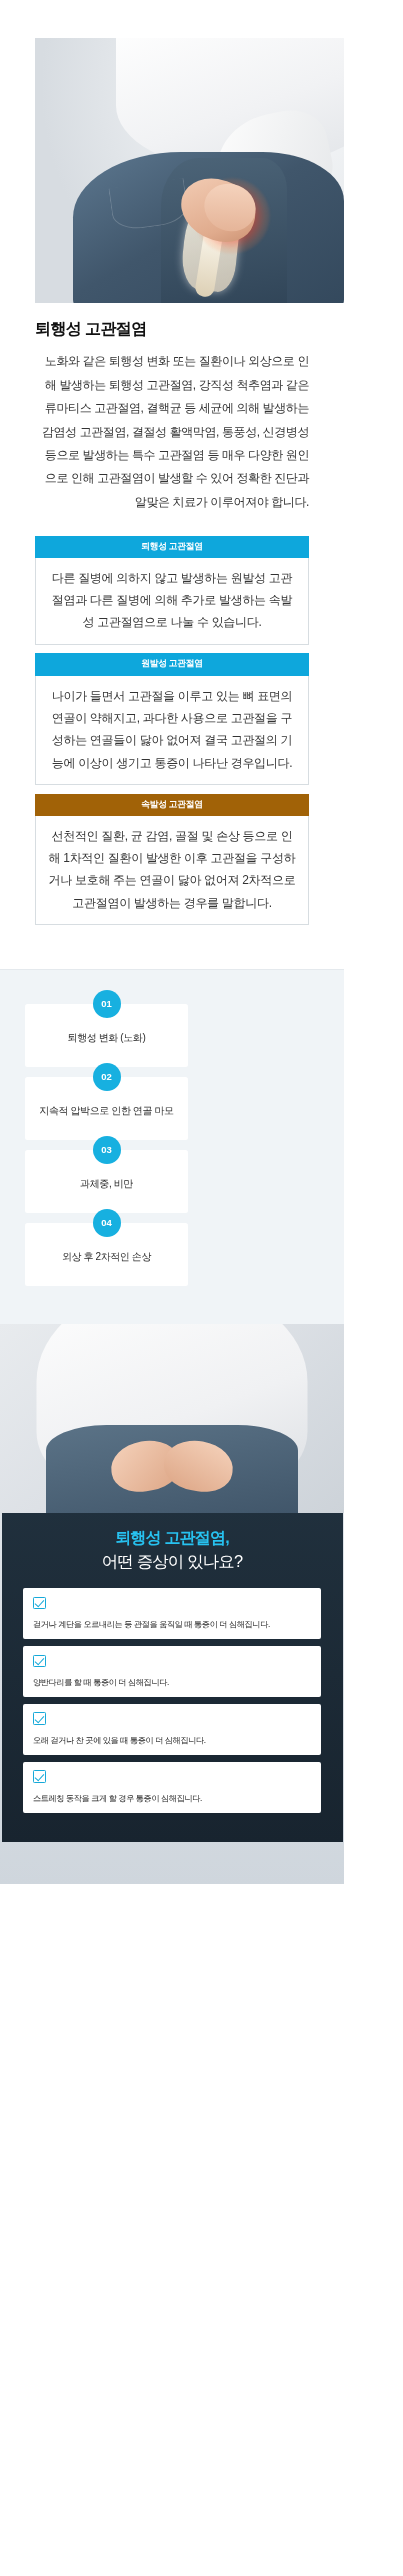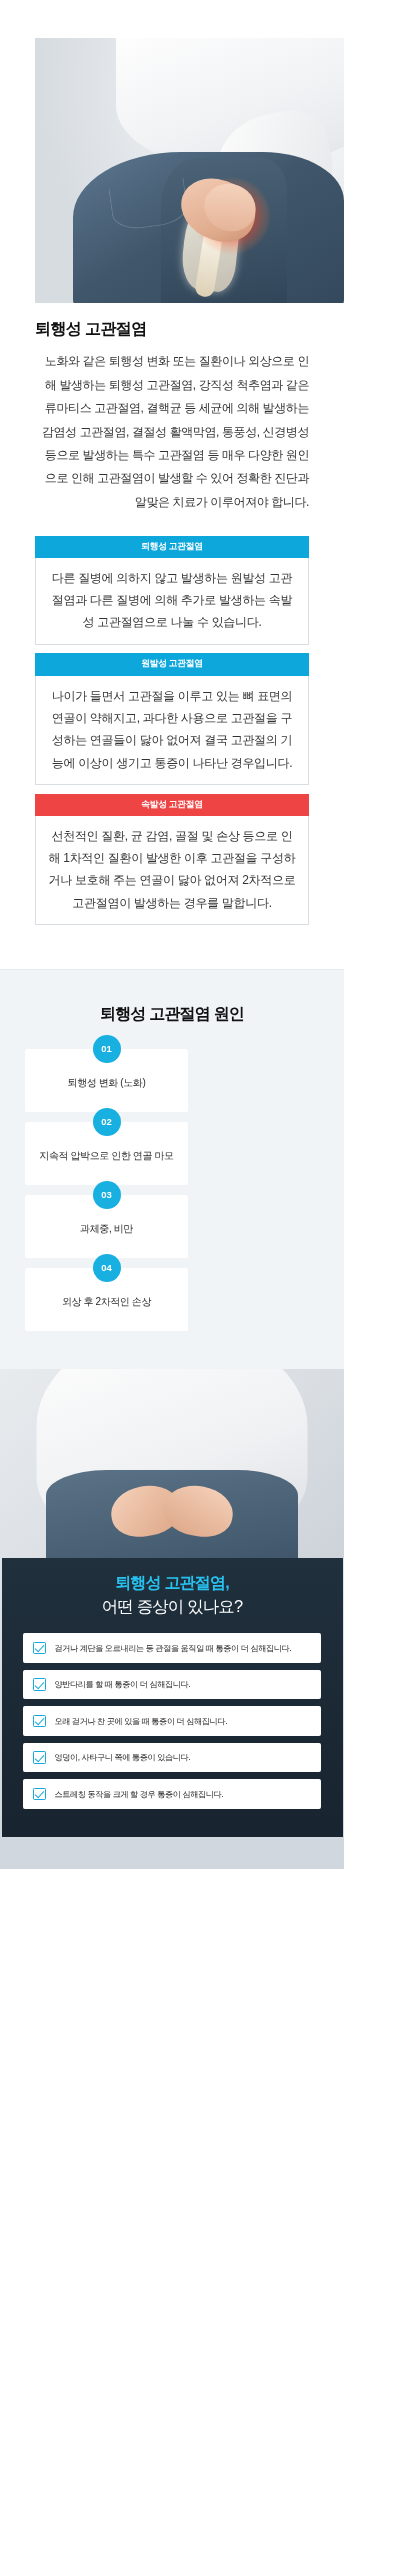--- a/index.html
+++ b/index.html
@@ -141,21 +141,21 @@
   .terms { margin-top: 21.5px; }
   .term-head {
     background: #0ea7dc;
     color: #fff;
     text-align: center;
     font-size: 8.8px;
     font-weight: bold;
     padding: 5px 0 5.7px;
     letter-spacing: -0.3px;
   }
-  .term-head.alt { background: #ef4444; }
+  .term-head.alt { background: #a16207; }
   .term-body {
     border: 0.6px solid #d7dde1;
     border-top: none;
     text-align: center;
     font-size: 12px;
     line-height: 1.85;
     color: #333;
     padding: 8.8px 11.4px 10px;
     letter-spacing: -0.3px;
   }
@@ -209,21 +209,21 @@
     letter-spacing: -0.4px;
     min-height: 26.5px;
     display: flex; align-items: center; justify-content: center;
   }
   .cause-row-last { margin-top: 21.5px; display:flex; justify-content:center; }
 
   
   .sec3 {
     position: relative;
     background: linear-gradient(180deg,#e9edf1 0%, #dfe4e9 35%, #cfd6dd 100%);
-    padding: 0 0 32px;
+    padding: 0 0 42px;
     overflow: hidden;
   }
   .sym-photo {
     height: 189px;
     position: relative;
     overflow: hidden;
     background: linear-gradient(140deg,#e8ebee 0%, #dde1e6 45%, #cdd3d9 100%);
   }
   .sp-shirt {
     position: absolute;
@@ -278,26 +278,26 @@
     text-align: center;
     color: #ffffff;
     font-size: 16.4px;
     font-weight: normal;
     letter-spacing: -0.8px;
     margin-top: 2.5px;
     margin-bottom: 15px;
   }
   .sym-item {
     display: flex;
-    align-items: center;
     gap: 8.8px;
     background: #ffffff;
     border-radius: 1.9px;
     padding: 8.2px 10px;
     margin-bottom: 7px;
+    flex-direction: column;
   }
   .sym-check {
     flex: 0 0 auto;
     width: 12.6px; height: 12.6px;
     border: 1px solid #16a9d9;
     border-radius: 1.3px;
     position: relative;
   }
   .sym-check::after {
     content: "";
@@ -354,21 +354,20 @@
 
       <div class="term-block">
         <div class="term-head alt">속발성 고관절염</div>
         <div class="term-body">선천적인 질환, 균 감염, 골절 및 손상 등으로 인해 1차적인 질환이 발생한 이후 고관절을 구성하거나 보호해 주는 연골이 닳아 없어져 2차적으로 고관절염이 발생하는 경우를 말합니다.</div>
       </div>
 
     </div>
   </section>
 
   <section class="sec2">
-    <h2 class="sec2-title">퇴행성 고관절염 원인</h2>
 
     <div class="cause-grid">
 
       <div class="cause-card">
         <div class="cause-num">01</div>
         <div class="cause-text">퇴행성 변화 (노화)</div>
       </div>
 
       <div class="cause-card">
         <div class="cause-num">02</div>
@@ -410,24 +409,20 @@
       <div class="sym-item">
         <span class="sym-check"></span>
         <span class="sym-text">양반다리를 할 때 통증이 더 심해집니다.</span>
       </div>
 
       <div class="sym-item">
         <span class="sym-check"></span>
         <span class="sym-text">오래 걷거나 찬 곳에 있을 때 통증이 더 심해집니다.</span>
       </div>
 
-      <div class="sym-item">
-        <span class="sym-check"></span>
-        <span class="sym-text">엉덩이, 사타구니 쪽에 통증이 있습니다.</span>
-      </div>
 
       <div class="sym-item">
         <span class="sym-check"></span>
         <span class="sym-text">스트레칭 동작을 크게 할 경우 통증이 심해집니다.</span>
       </div>
 
     </div>
   </section>
 
 </div>

